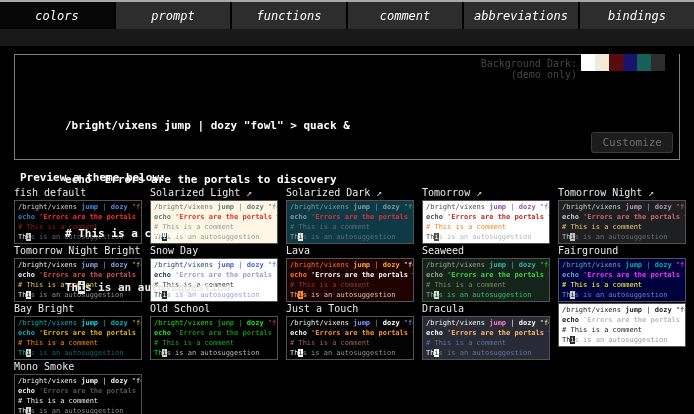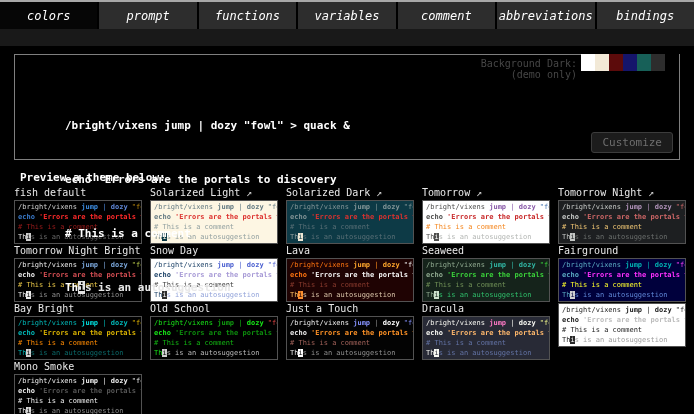--- a/index.html
+++ b/index.html
@@ -67,21 +67,20 @@
   }
 </style>
 </head>
 <body>
 
 <div class="top-line"></div>
 <div class="tabbar">
     <div class="tab active">colors</div>
     <div class="tab">prompt</div>
     <div class="tab">functions</div>
-    <div class="tab">variables</div>
     <div class="tab">comment</div>
     <div class="tab">abbreviations</div>
     <div class="tab">bindings</div>
   </div>
 <div class="tab-strip"></div>
 
 <div class="preview-box">
   <div class="bg-labels">
     <div>Background Dark:</div>
     <div>(demo only)</div>

